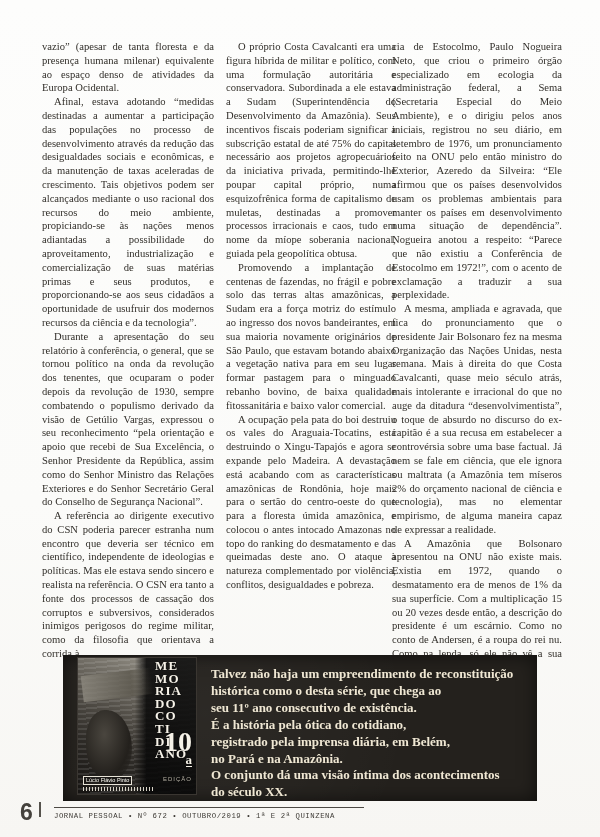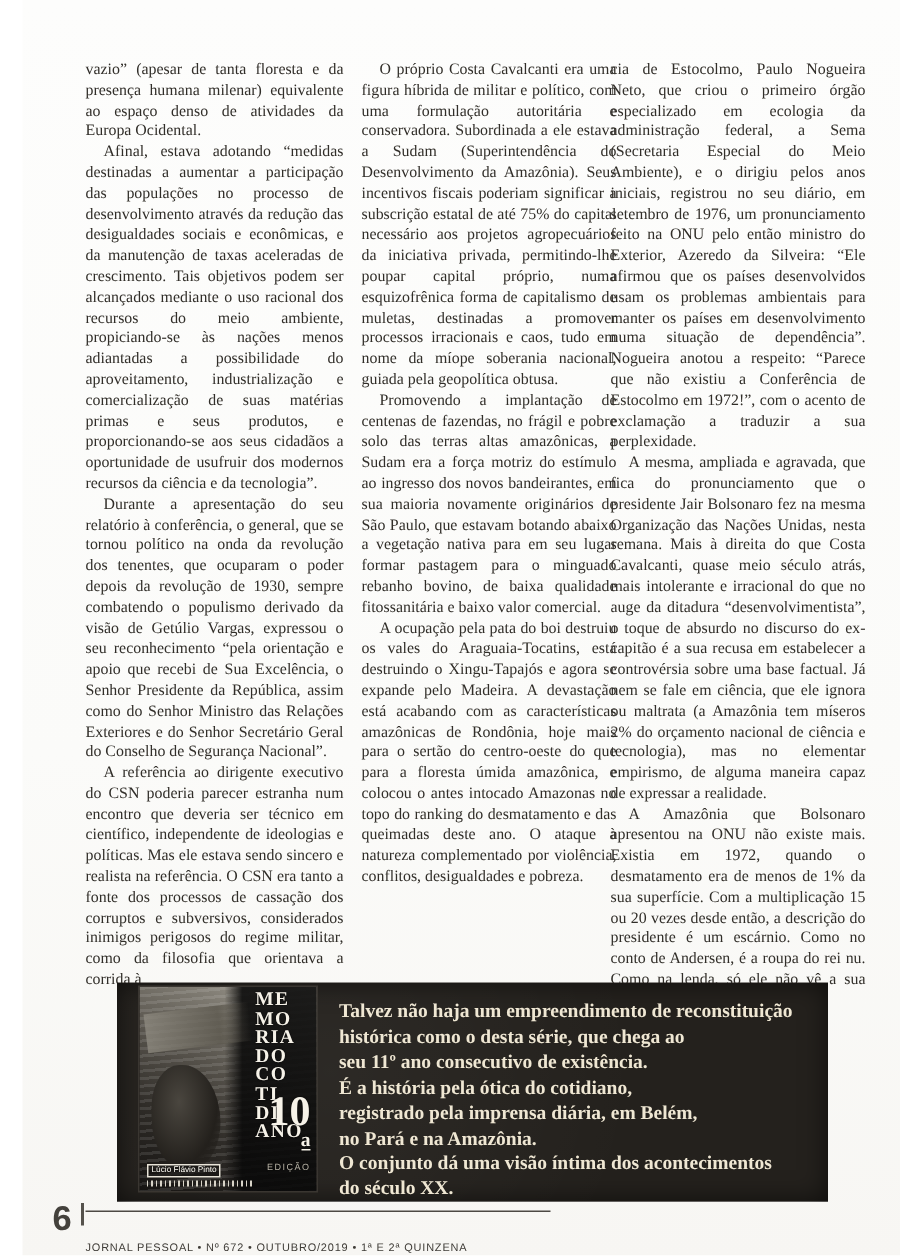--- a/index.html
+++ b/index.html
@@ -6,21 +6,20 @@
   body {
     width:600px; height:837px;
     background:#ffffff;
     position:relative;
     overflow:hidden;
     font-family:"Liberation Serif", serif;
   }
   .page {
     position:absolute; inset:0;
     background:linear-gradient(180deg,#fdfdfc 0%, #fbfbf9 60%, #f7f6f3 100%);
-    margin-left:15px;
   }
   
   .column {
     position:absolute; top:40px;
     color:#312e29;
     font-size:10.6px;
     line-height:13.8px;
     text-align:justify;
   }
   .col-1 { left:42px;  width:172px; }
@@ -123,24 +122,24 @@
     position:absolute; left:0; top:0;
     font-family:"Liberation Sans", sans-serif;
     font-weight:bold; font-size:23px; line-height:22px;
     color:#44413c;
   }
   .footer-tick {
     position:absolute; left:19px; top:1px; width:1.5px; height:15px;
     background:#55524c;
   }
   .footer-meta {
-    position:absolute; left:22px; top:6px; width:310px;
+    position:absolute; left:34px; top:6px; width:310px;
     border-top:1.2px solid #4c4944;
-    padding-top:19px;
-    font-family:Liberation Sans, sans-serif;
+    padding-top:4px;
+    font-family:Liberation Mono, monospace;
     font-size:7.3px; letter-spacing:0.55px;
     color:#3e3b36;
     white-space:nowrap;
   }
 </style>
 </head>
 <body>
 
 <div class="page">
 

